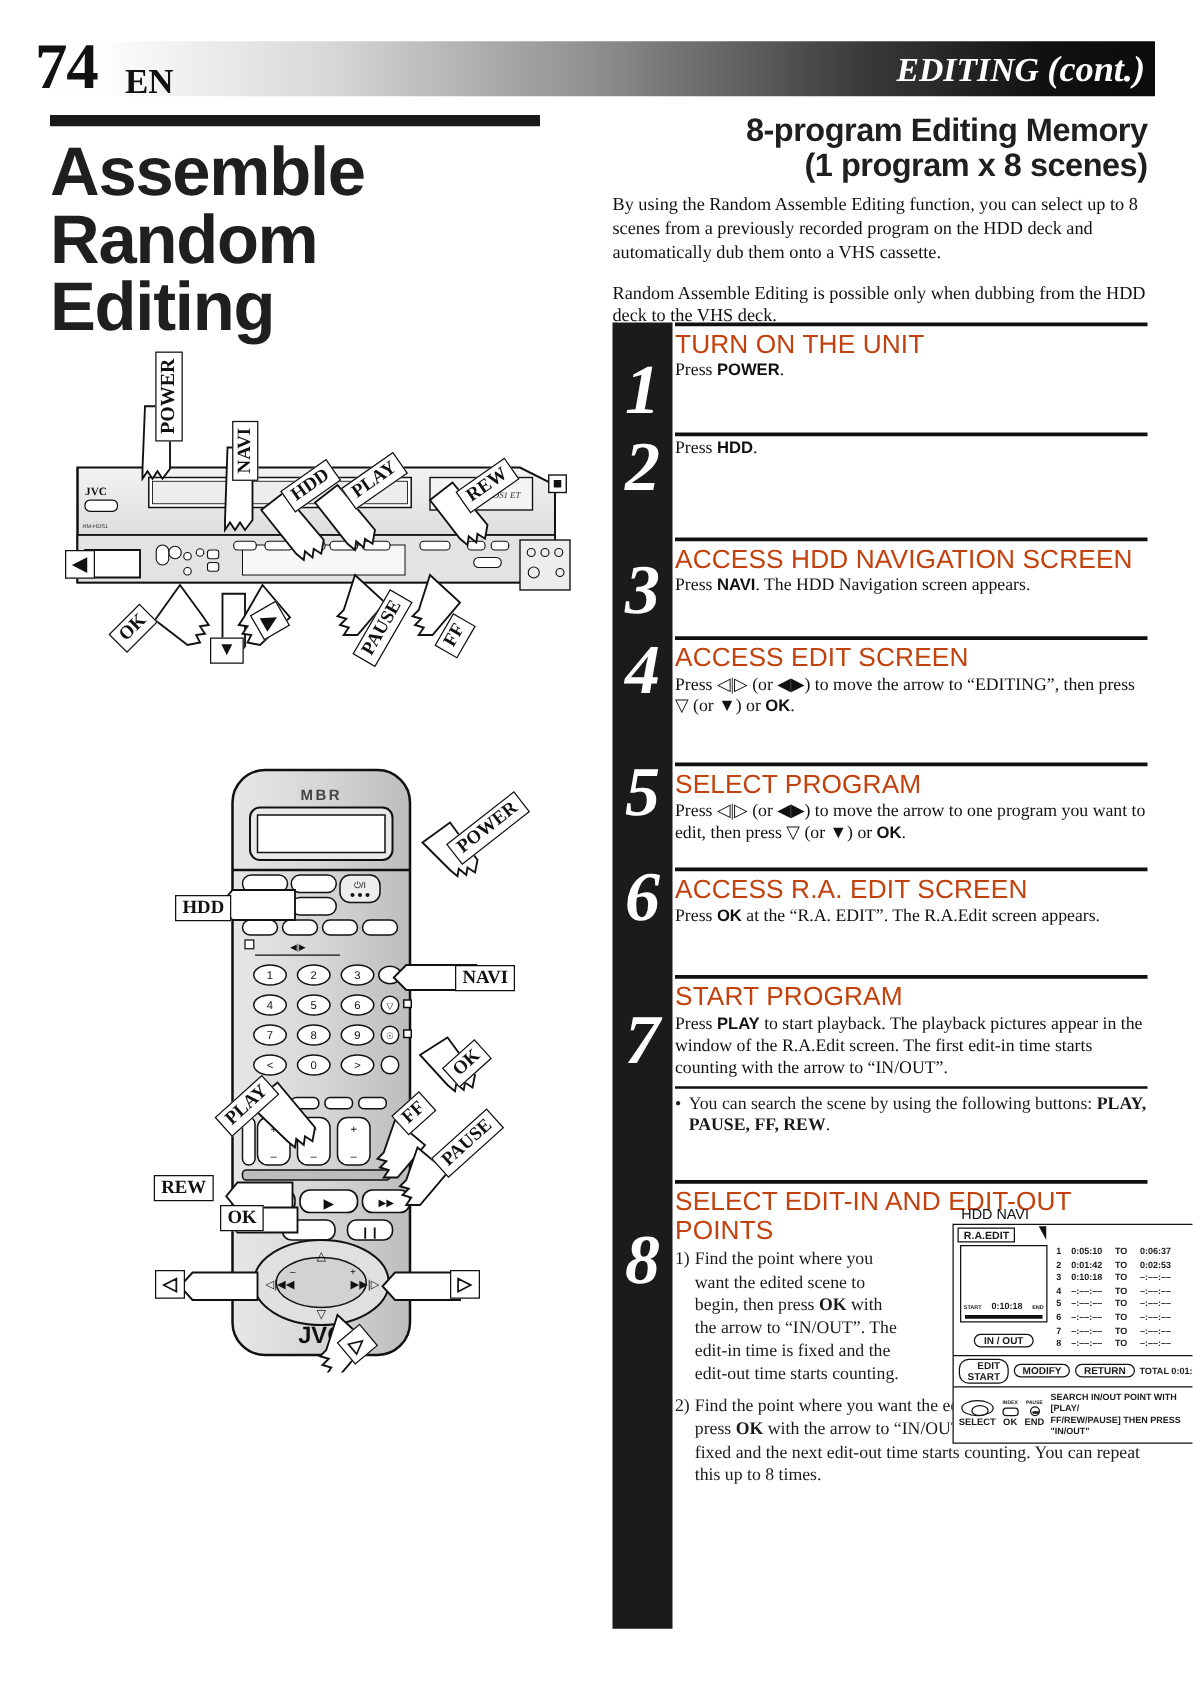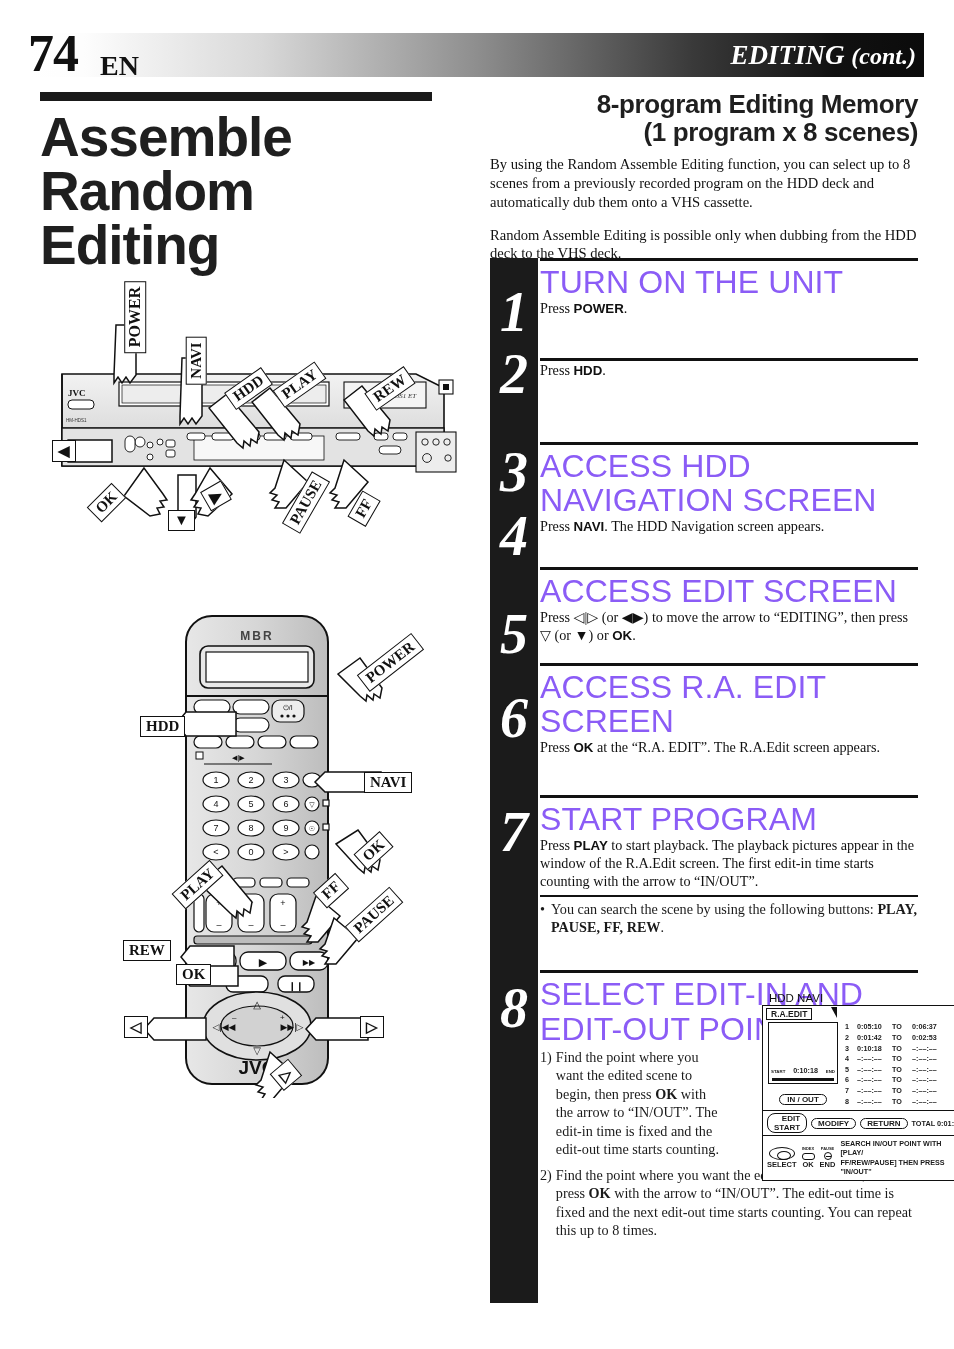--- a/index.html
+++ b/index.html
@@ -27,21 +27,21 @@
     position:absolute; left:100px; top:50px;
     font-family:"Liberation Serif", serif;
     font-weight:bold; font-style:normal; font-size:28px; color:#111;
   }
   #header-section{
     position:absolute; right:38px; top:40px;
     font-family:"Liberation Serif", serif;
     font-weight:bold; font-style:italic; font-size:27px; color:#fff;
     white-space:nowrap;
   }
-  #header-section .cont{ font-size:24px; }
+  #header-section .cont{ font-size:29px; }
 
   
   #left-col{ position:absolute; left:40px; top:92px; width:420px; }
   #title-rule{ width:392px; height:9px; background:#1a1a1a; }
   #main-title{
     margin-top:10px;
     font-family:"Liberation Sans", sans-serif;
     font-weight:bold; font-size:55px; line-height:0.98;
     letter-spacing:-1px; color:#1f1f1f;
   }
@@ -72,22 +72,22 @@
     font-family:"Liberation Serif", serif;
     font-style:italic; font-weight:bold; font-size:56px; line-height:1;
   }
   #step-list{ position:absolute; left:50px; top:0; width:378px; }
   .step{ position:relative; }
   .step .rule{ height:3px; background:#111; width:100%; }
   .step .rule.thin{ height:1.6px; width:100%; }
   .step h3{
     margin:4px 0 1px 0;
     font-family:"Liberation Sans", sans-serif;
-    font-weight:normal; font-size:32px; line-height:1.07;
-    letter-spacing:0.1px; color:#8b5cf6;
+    font-weight:normal; font-size:21px; line-height:1.07;
+    letter-spacing:0.1px; color:#c2410c;
   }
   .step p{
     margin:1px 0 0 0;
     font-family:"Liberation Serif", serif;
     font-size:14.2px; line-height:1.25; color:#111;
   }
   .step p b{ font-family:"Liberation Sans", sans-serif; font-size:13.3px; font-weight:bold;}
   .bullet{
     display:flex; gap:6px; margin-top:4px;
     font-family:"Liberation Serif", serif; font-size:14.2px; line-height:1.25;
@@ -509,20 +509,25 @@
       <h3>ACCESS HDD NAVIGATION SCREEN</h3>
       <p><span>Press </span><b>NAVI</b><span>. The HDD Navigation screen appears.</span></p>
     </div>
 
     <div class="step" style="margin-top:31px;">
       <div class="rule"></div>
       <h3>ACCESS EDIT SCREEN</h3>
       <p><span>Press ◁|▷ (or ◀▶) to move the arrow to “EDITING”, then press ▽ (or ▼) or </span><b>OK</b><span>.</span></p>
     </div>
 
+    <div class="step" style="margin-top:35px;">
+      <div class="rule"></div>
+      <h3>SELECT PROGRAM</h3>
+      <p><span>Press ◁|▷ (or ◀▶) to move the arrow to one program you want to edit, then press ▽ (or ▼) or </span><b>OK</b><span>.</span></p>
+    </div>
 
     <div class="step" style="margin-top:18px;">
       <div class="rule"></div>
       <h3>ACCESS R.A. EDIT SCREEN</h3>
       <p><span>Press </span><b>OK</b><span> at the “R.A. EDIT”. The R.A.Edit screen appears.</span></p>
     </div>
 
     <div class="step" style="margin-top:38px;">
       <div class="rule"></div>
       <h3>START PROGRAM</h3>

